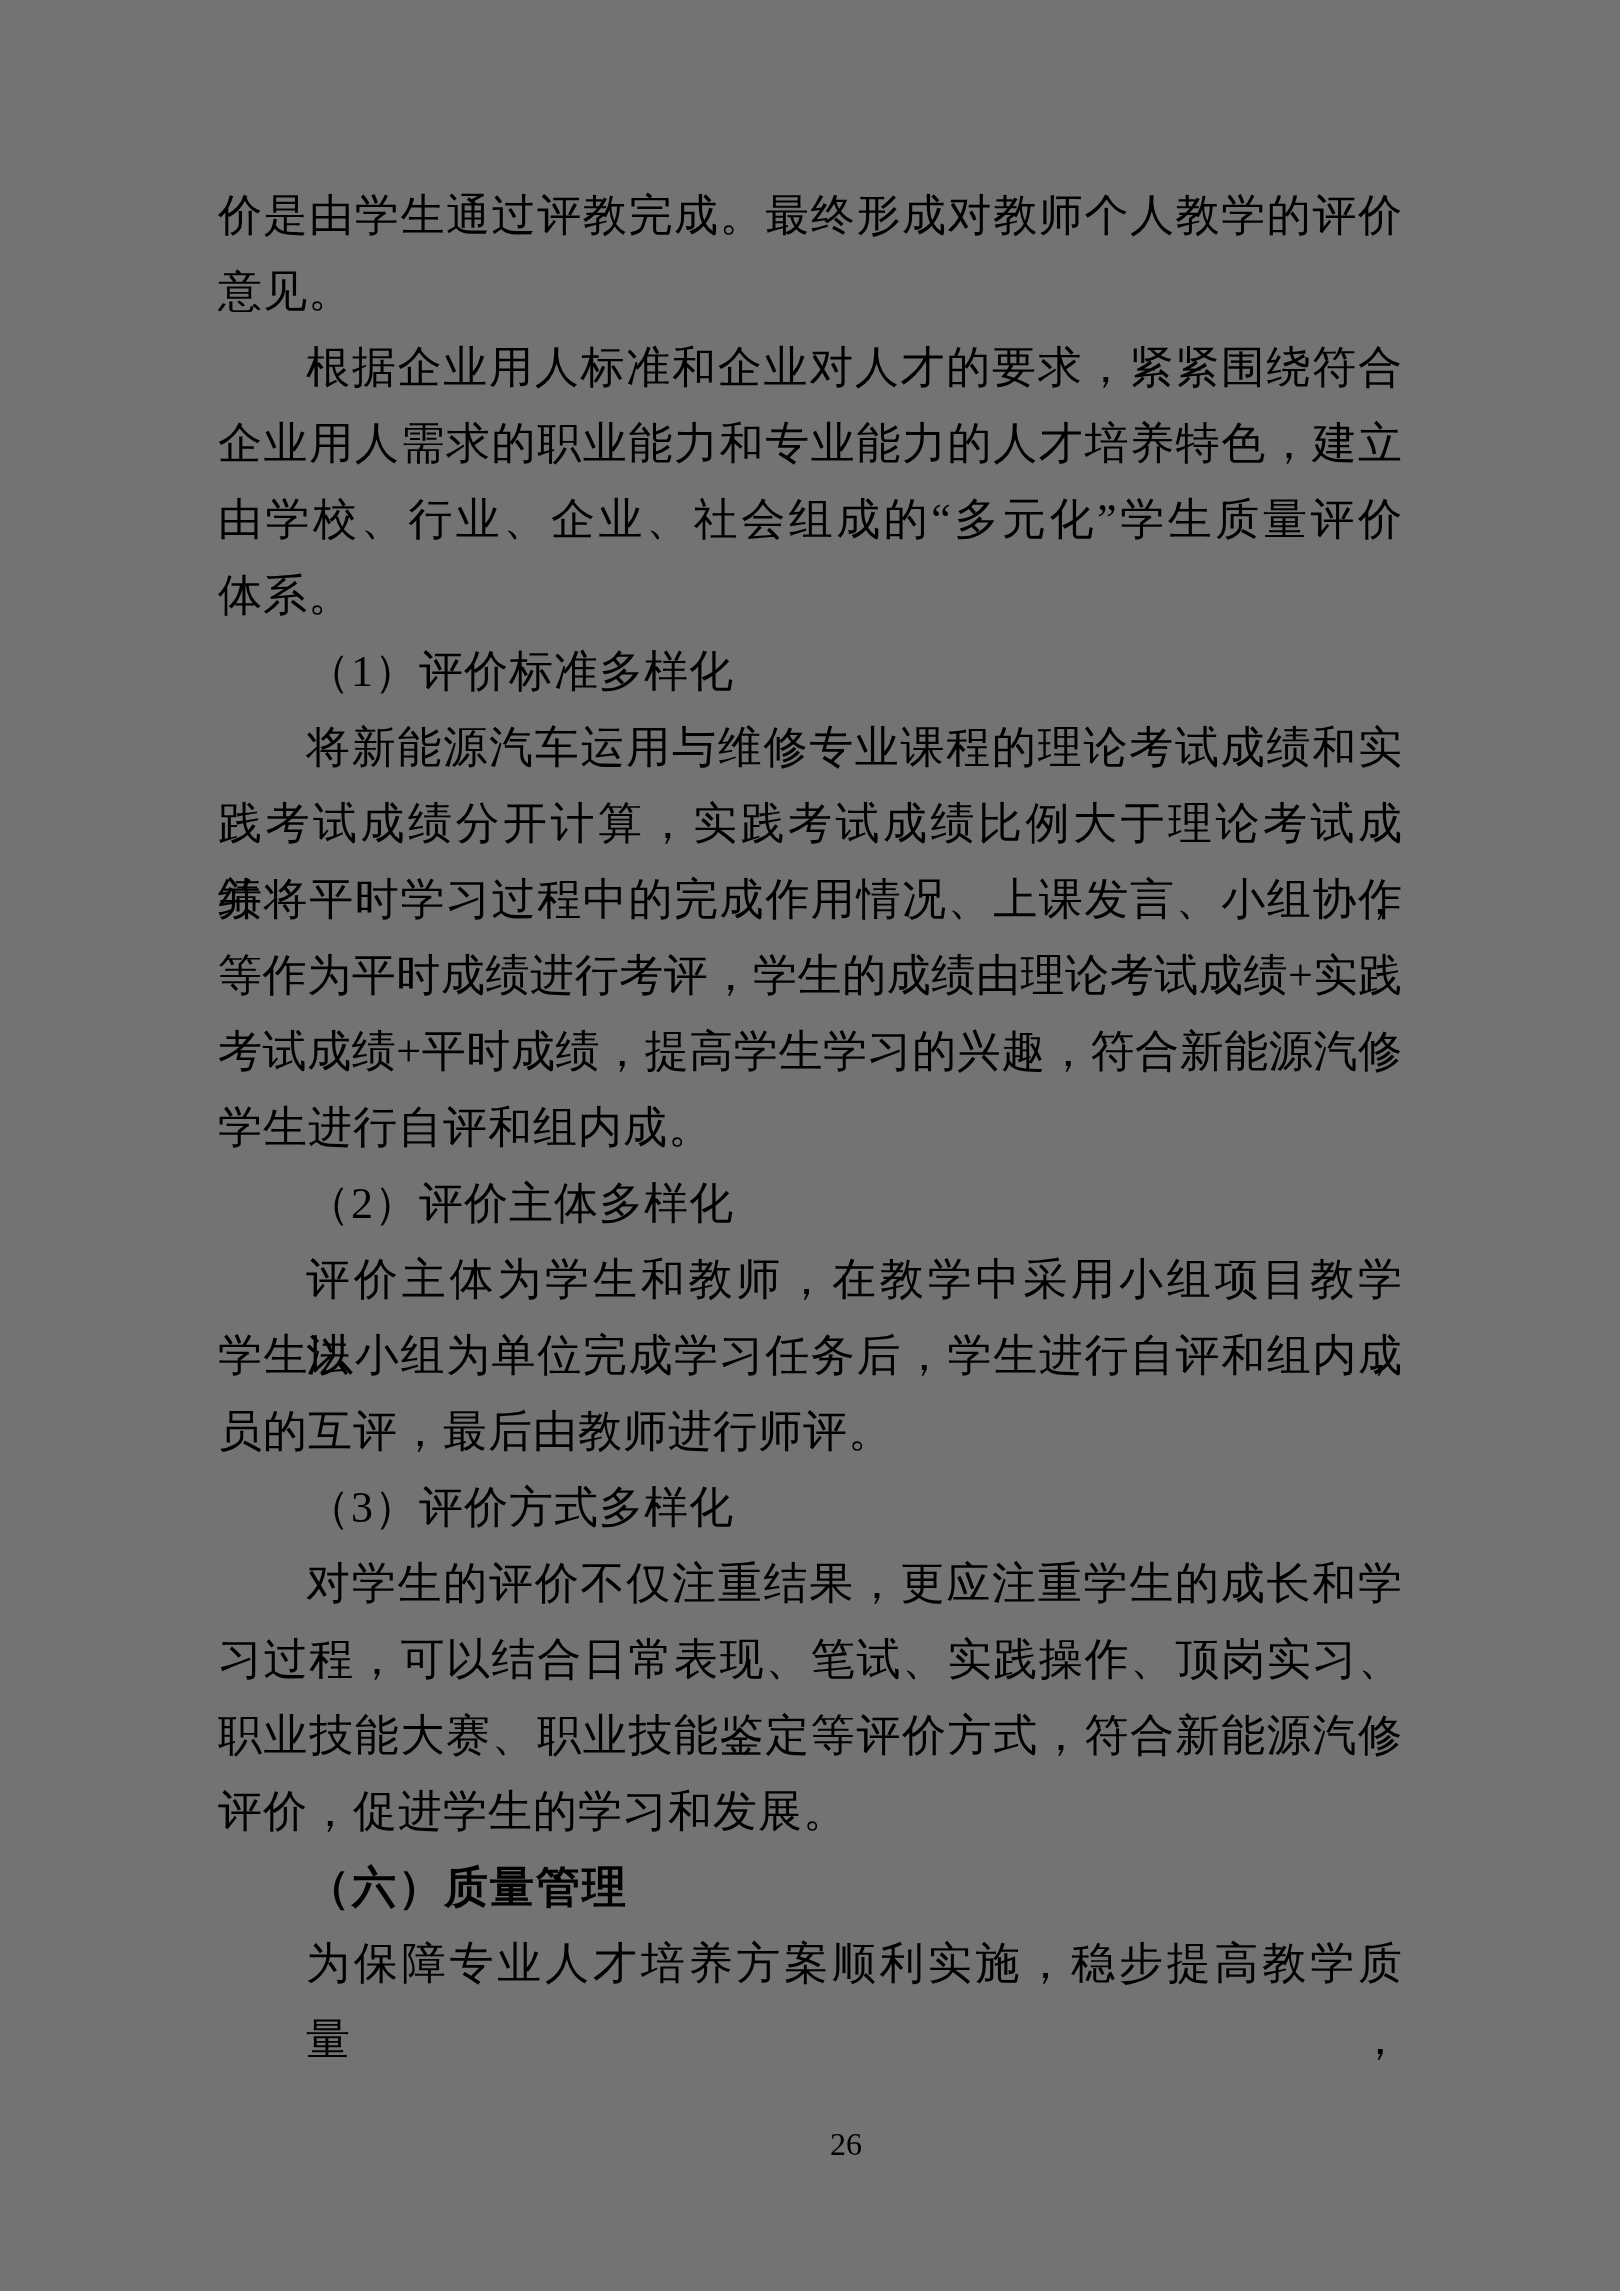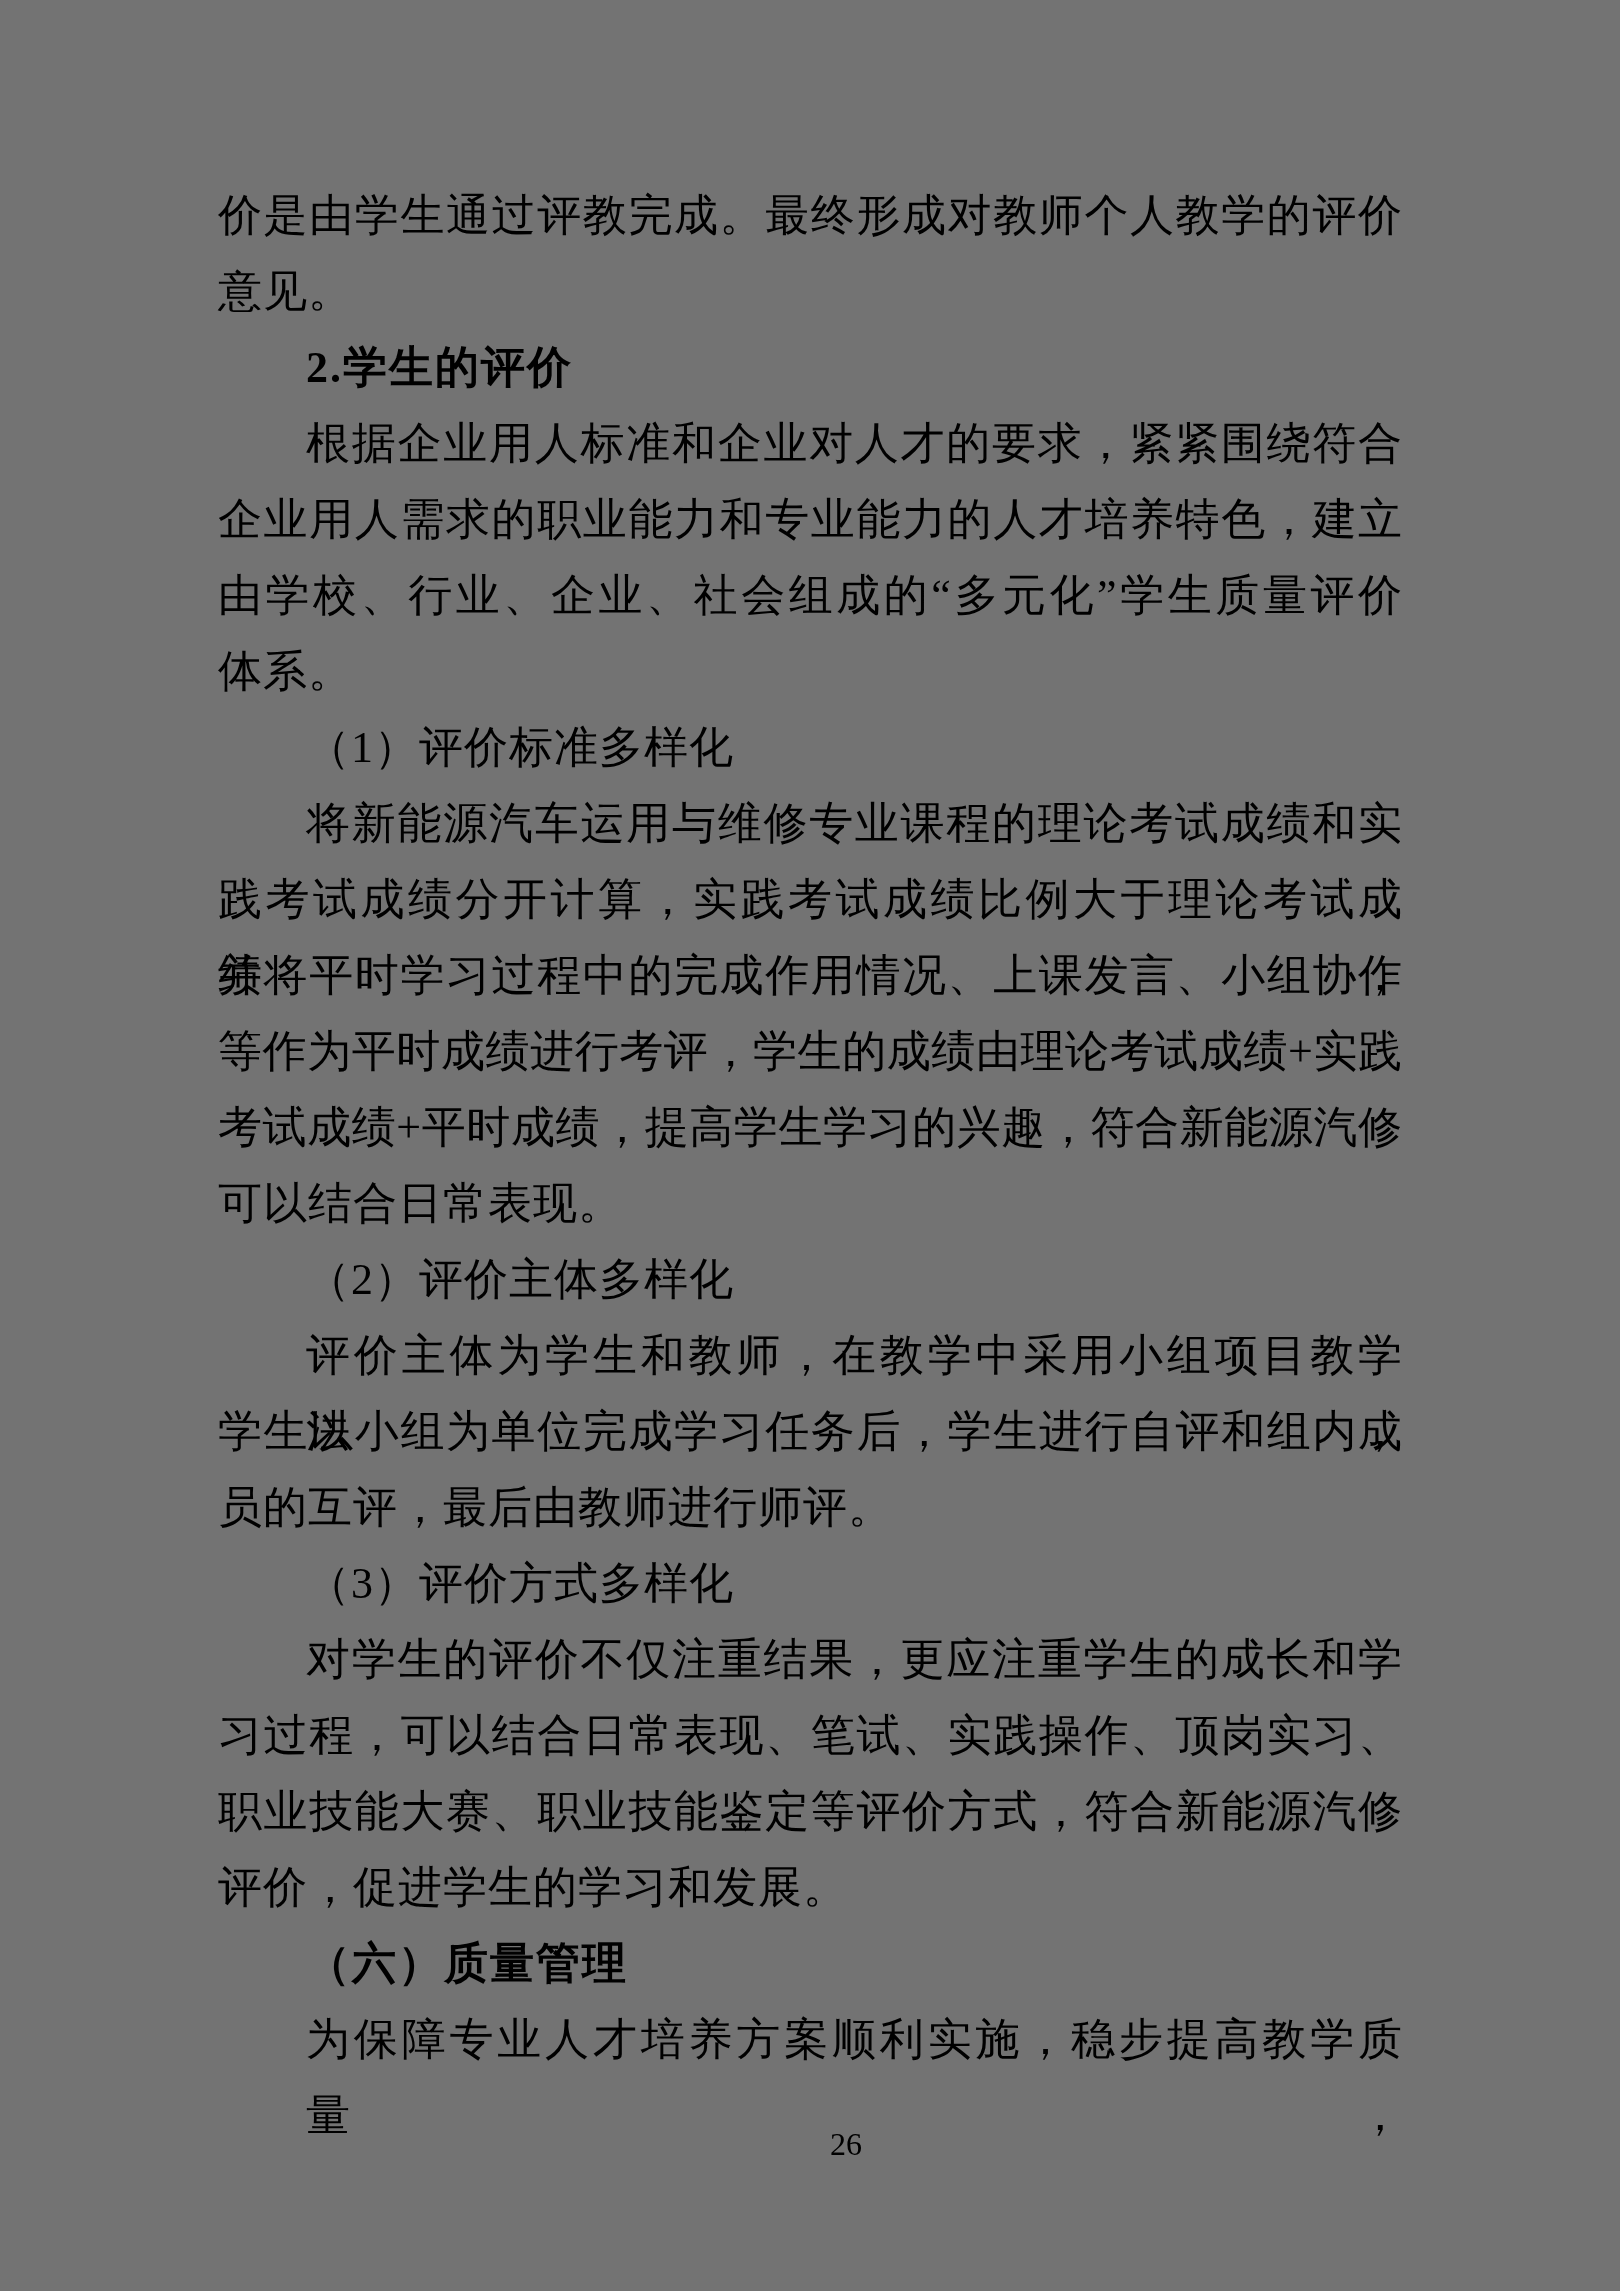--- a/index.html
+++ b/index.html
@@ -54,32 +54,31 @@
     padding-left: 36px;
   }
 </style>
 </head>
 <body>
 
 <div class="page">
   <div class="text-block">
     <div class="line justify">价是由学生通过评教完成。最终形成对教师个人教学的评价</div>
     <div class="line">意见。</div>
-    <div class="line heading indent">2.学生的评价</div>
     <div class="line indent justify">根据企业用人标准和企业对人才的要求，紧紧围绕符合</div>
     <div class="line justify">企业用人需求的职业能力和专业能力的人才培养特色，建立</div>
     <div class="line justify">由学校、行业、企业、社会组成的“多元化”学生质量评价</div>
     <div class="line">体系。</div>
     <div class="line indent">（1）评价标准多样化</div>
     <div class="line indent justify">将新能源汽车运用与维修专业课程的理论考试成绩和实</div>
     <div class="line justify">践考试成绩分开计算，实践考试成绩比例大于理论考试成绩，</div>
     <div class="line justify">并将平时学习过程中的完成作用情况、上课发言、小组协作</div>
     <div class="line justify">等作为平时成绩进行考评，学生的成绩由理论考试成绩+实践</div>
     <div class="line justify">考试成绩+平时成绩，提高学生学习的兴趣，符合新能源汽修</div>
-    <div class="line">可以结合日常表现。</div>
+    <div class="line">学生进行自评和组内成。</div>
     <div class="line indent">（2）评价主体多样化</div>
     <div class="line indent justify">评价主体为学生和教师，在教学中采用小组项目教学法，</div>
     <div class="line justify">学生以小组为单位完成学习任务后，学生进行自评和组内成</div>
     <div class="line">员的互评，最后由教师进行师评。</div>
     <div class="line indent">（3）评价方式多样化</div>
     <div class="line indent justify">对学生的评价不仅注重结果，更应注重学生的成长和学</div>
     <div class="line justify">习过程，可以结合日常表现、笔试、实践操作、顶岗实习、</div>
     <div class="line justify">职业技能大赛、职业技能鉴定等评价方式，符合新能源汽修</div>
     <div class="line">评价，促进学生的学习和发展。</div>
     <div class="line heading indent">（六）质量管理</div>

